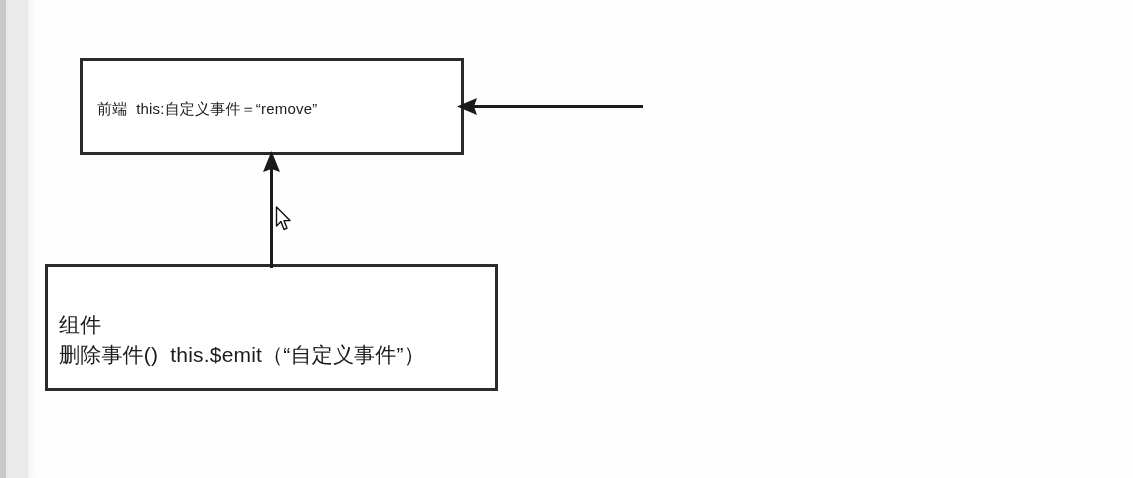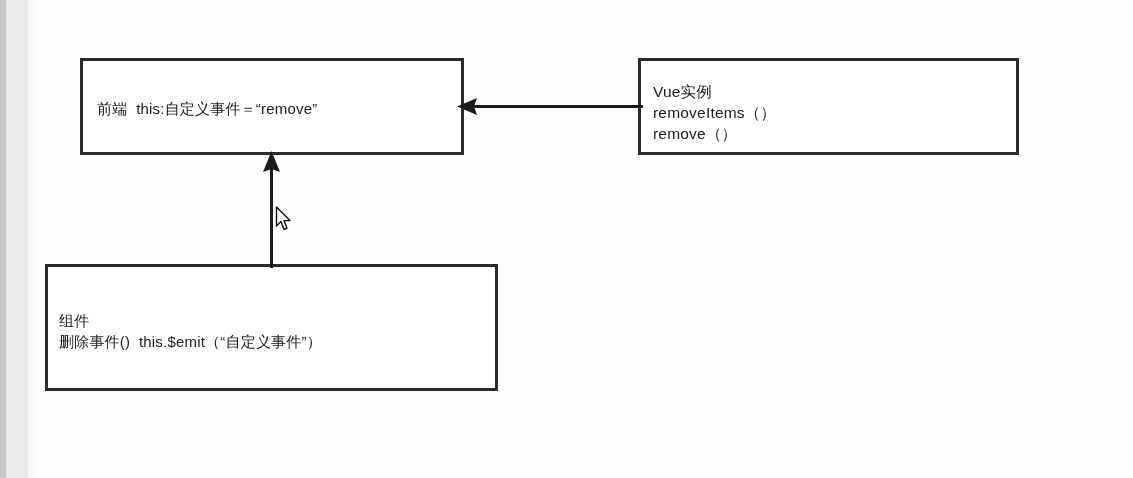--- a/index.html
+++ b/index.html
@@ -76,21 +76,21 @@
     line-height: 1.35;
   }
 
   
   #node-component {
     left: 45px; top: 264px;
     width: 453px; height: 127px;
   }
   #node-component .lines {
     left: 11px; top: 43px;
-    font-size: 15px;
+    font-size: 21px;
     line-height: 1.42;
   }
 
   
   .connector {
     position: absolute;
   }
   #arrow-vue-to-frontend {
     left: 455px; top: 86px;
     width: 190px; height: 42px;
@@ -114,25 +114,20 @@
 <div id="canvas">
 
   <div class="gutter-dark"></div>
   <div class="gutter-light"></div>
   <div class="gutter-fade"></div>
 
   <div class="node" id="node-frontend">
     <div class="lines">前端  this:自定义事件＝“remove”</div>
   </div>
 
-  <div class="node" id="node-vue">
-    <div class="lines">Vue实例
-removeItems（）
-remove（）</div>
-  </div>
 
   <div class="node" id="node-component">
     <div class="lines">组件
 删除事件()  this.$emit（“自定义事件”）</div>
   </div>
 
   <svg class="connector" id="arrow-vue-to-frontend" viewBox="0 0 190 42" width="190" height="42">
     <line x1="188" y1="20.5" x2="18" y2="20.5" stroke="#1b1b1b" stroke-width="3"></line>
     <polygon points="2,20.5 22,12 19,20.5 22,29" fill="#1b1b1b"></polygon>
   </svg>

